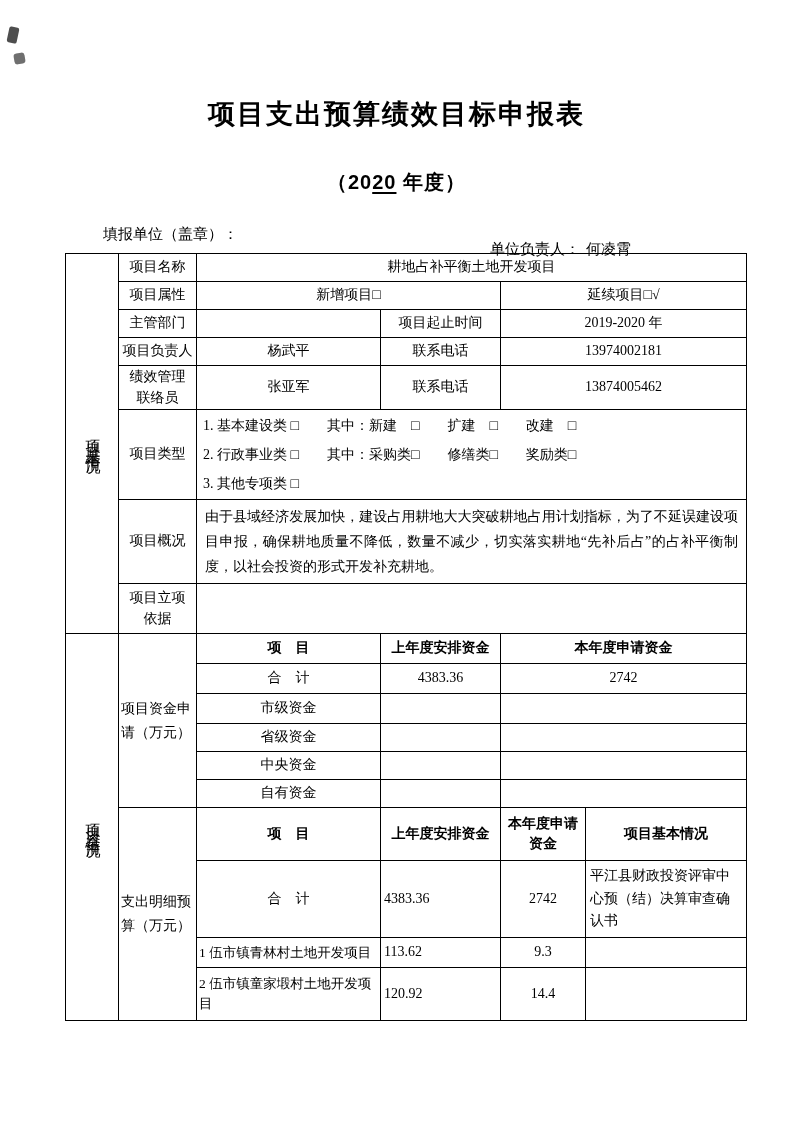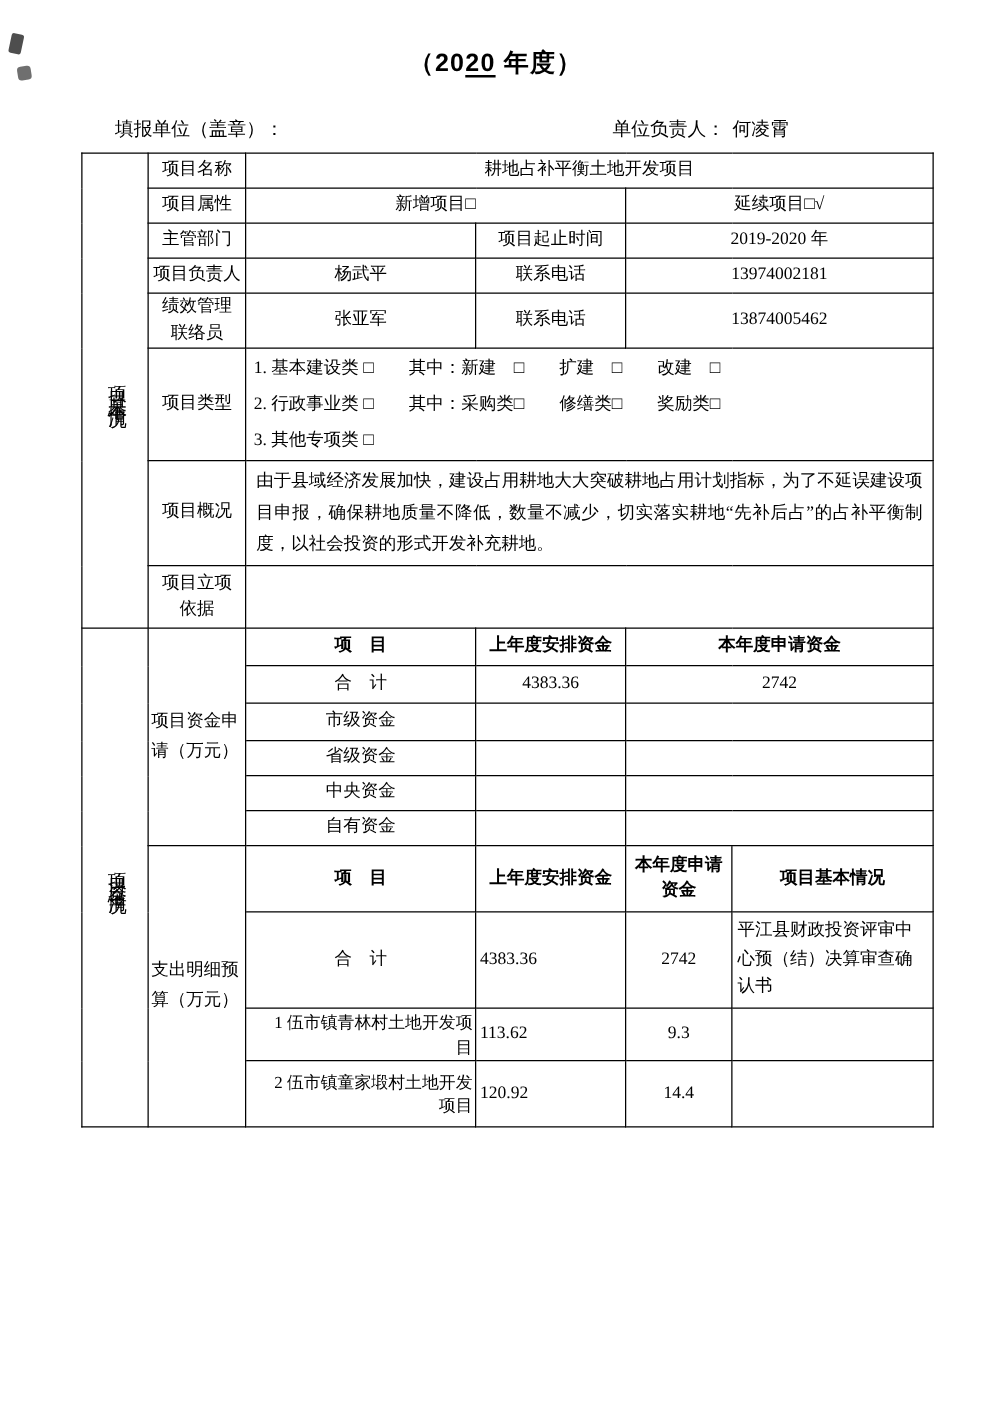--- a/index.html
+++ b/index.html
@@ -19,22 +19,22 @@
     font-size:27px; font-weight:bold; letter-spacing:2px; line-height:34px;
   }
   .subtitle {
     margin-top:38px; text-align:center;
     font-family:"Liberation Sans","DejaVu Sans",sans-serif;
     font-size:20px; font-weight:bold; letter-spacing:1px; line-height:26px;
   }
   .subtitle .u { text-decoration:underline; text-underline-offset:3px; }
 
   .meta { position:relative; margin-top:30px; height:20px; font-size:15px; }
-  .meta-unit { position:absolute; left:92px; }
-  .meta-leader { position:absolute; left:490px; }
+  .meta-unit { position:absolute; left:103px; }
+  .meta-leader { position:absolute; left:490px;margin-top:15px; }
   .meta-leader .name { margin-left:6px; }
 
   table.form {
     margin:8px 0 0 65px; width:681px;
     border-collapse:collapse; table-layout:fixed;
   }
   td {
     border:1px solid #000; font-size:14px; vertical-align:middle;
     padding:1px 2px; line-height:1.45; overflow:hidden;
   }
@@ -47,29 +47,30 @@
   .hd  { text-align:center; font-weight:bold; }
   .group { text-align:left; line-height:1.7; }
   .vcell { text-align:center; }
   .vtext {
     writing-mode:vertical-rl; text-orientation:upright;
     letter-spacing:4px; font-size:15px; display:inline-block;
   }
   .type-cell { text-align:left; padding-left:6px; line-height:29px; }
   .para-cell { text-align:justify; padding:4px 8px; line-height:25px; }
   .basis-cell { text-align:left; padding:2px 4px; line-height:1.6; }
-  .item-left { text-align:right; padding-left:20px; font-size:13.5px; }
+  .item-left { text-align:left; padding-left:2px; font-size:13.5px; }
 </style>
 </head>
 <body>
 
 <div class="page">
   <div class="artifact a1"></div>
   <div class="artifact a2"></div>
 
+  <h1 class="title">项目支出预算绩效目标申报表</h1>
 
   <div class="subtitle"><span>（20</span><span class="u">20</span><span> 年度）</span></div>
 
   <div class="meta">
     <span class="meta-unit">填报单位（盖章）：</span>
     <span class="meta-leader"><span>单位负责人：</span><span class="name">何凌霄</span></span>
   </div>
 
   <table class="form">
     <colgroup>

